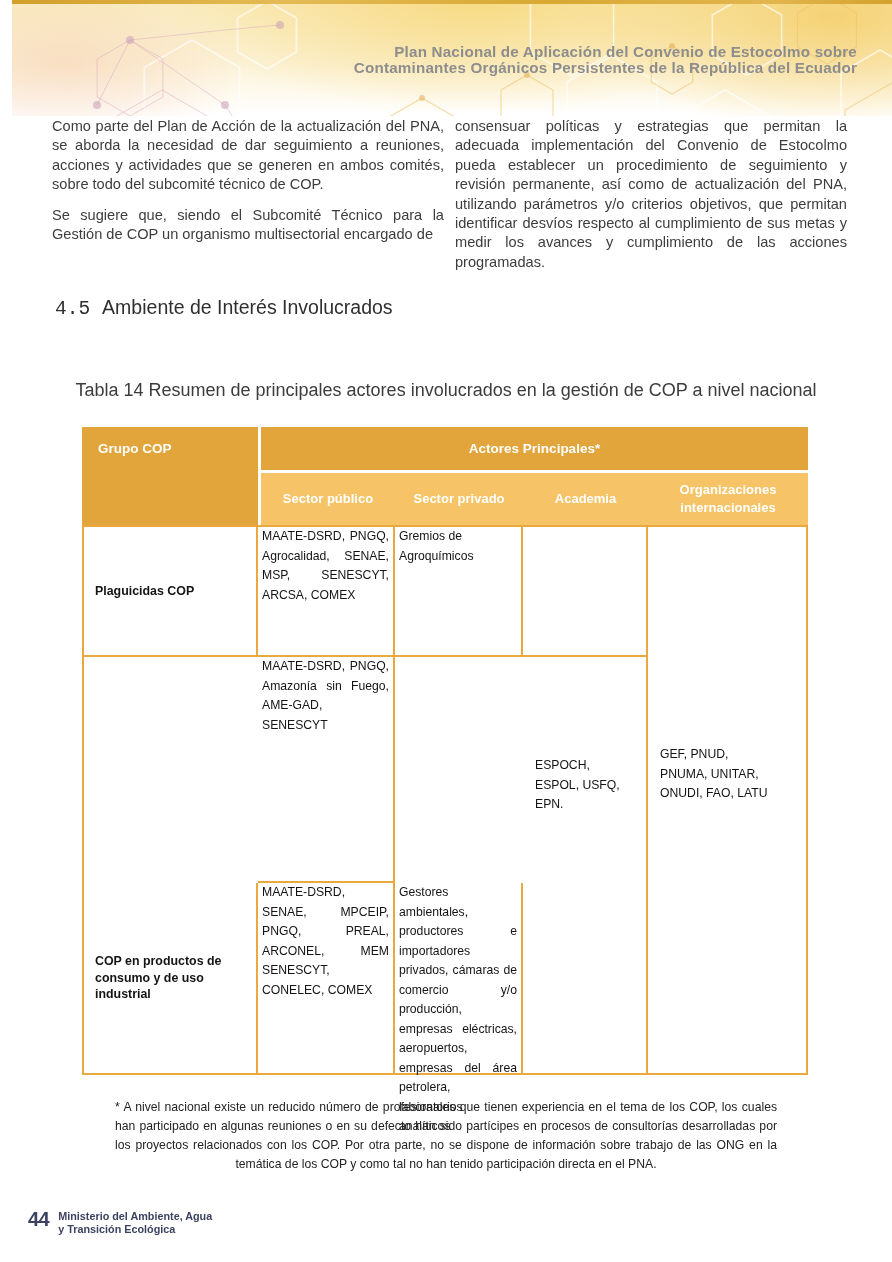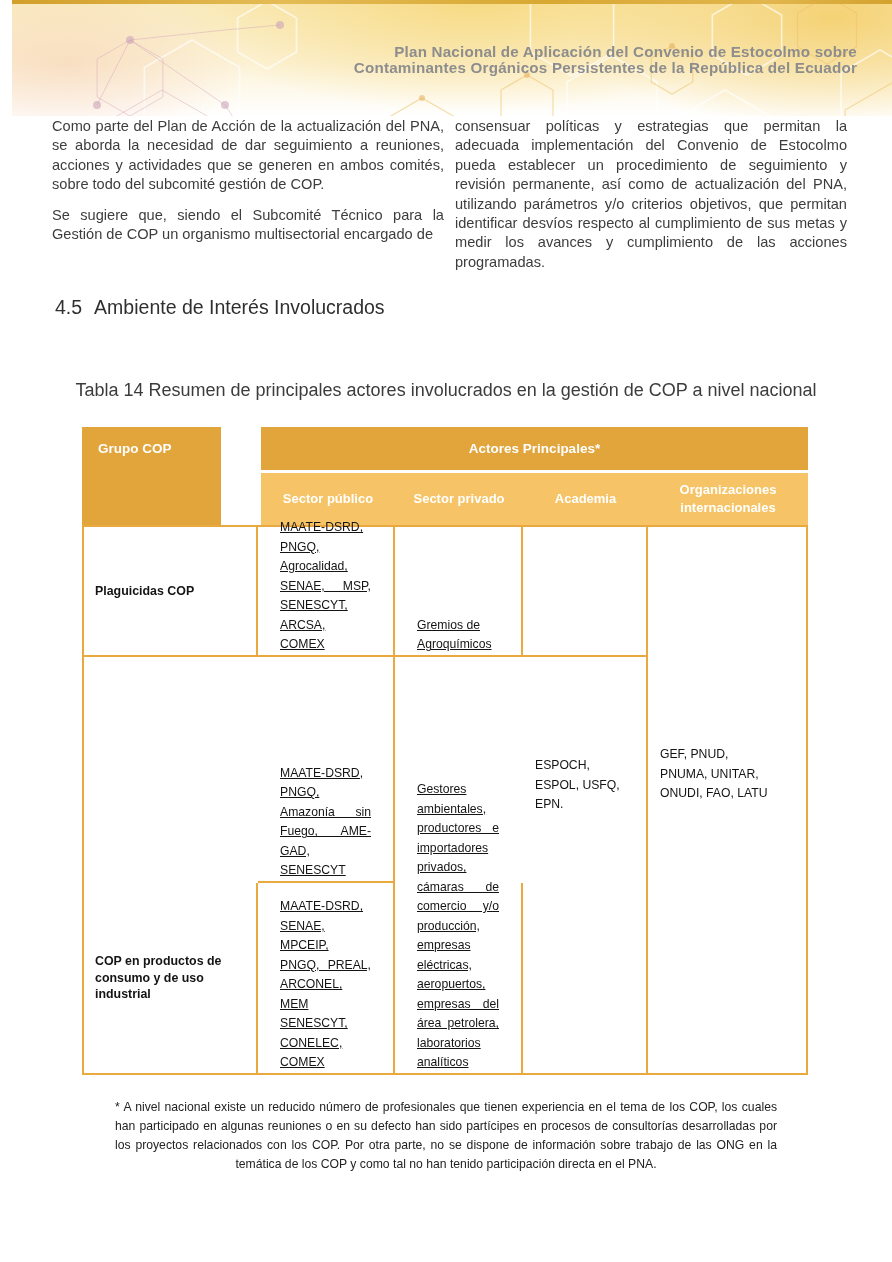--- a/index.html
+++ b/index.html
@@ -39,33 +39,33 @@
   .col { position:absolute; top:117px; width:392px; font-size:14.6px;
          line-height:19.4px; color:#3D3D3D; text-align:justify; }
   .col-left { left:52px; }
   .col-right { left:455px; }
   .col p + p { margin-top:11px; }
 
   
   .section-heading {
     position:absolute; left:55px; top:296px; font-size:19.5px; color:#2F2F2F;
   }
-  .section-heading .num { margin-right:12px; }
+  .section-heading .num { margin-right:12px;font-family:Liberation Mono, monospace; }
 
   
   .table-caption {
     position:absolute; left:0; top:380px; width:892px; text-align:center;
     font-size:18px; color:#3C3C3C;
   }
 
   
   .tbl { position:absolute; left:82px; top:427px; width:726px; height:648px; }
   .thead { position:absolute; left:0; top:0; width:726px; height:98px; }
   .th-grupo {
-    position:absolute; left:0; top:0; width:139px; height:98px;
+    position:absolute; left:0; top:0; width:176px; height:98px;
     background:#E2A53C; color:#fff; font-weight:bold; font-size:13.5px;
     padding:14px 0 0 16px;
   }
   .th-actores {
     position:absolute; left:179px; top:0; width:547px; height:43px;
     background:#E2A53C; color:#fff; font-weight:bold; font-size:13.5px;
     display:flex; align-items:center; justify-content:center;
   }
   .th-sub {
     position:absolute; left:179px; top:46px; width:547px; height:52px;
@@ -84,21 +84,21 @@
     grid-template-columns:174px 137px 128px 125px 158px;
     grid-template-rows:130px 226px 190px;
   }
   .cell { font-size:12.2px; color:#141414; line-height:1.6; }
   .br { border-right:2px solid #E9A93F; }
   .bb { border-bottom:2px solid #E9A93F; }
   .c-grupo {
     font-weight:bold; display:flex; align-items:center;
     padding:0 16px 0 11px; line-height:1.35; font-size:12.4px;
   }
-  .c-mid { display:flex; align-items:flex-end; padding:0 22px;text-decoration:underline; }
+  .c-mid { display:flex; align-items:flex-start; padding:0 4px; }
   .c-mid .jtxt { width:100%; text-align:justify; }
   .c-mid .ltxt { width:100%; text-align:left; }
   .c-academia { grid-column:4; grid-row:2 / span 2; padding:99px 12px 0 12px; }
   .c-organiz  { grid-column:5; grid-row:1 / span 3; padding:218px 28px 0 12px; }
 
   
   .footnote {
     position:absolute; left:115px; top:1098px; width:662px;
     font-size:12.2px; line-height:19px; color:#232323;
     text-align:justify; text-align-last:center;
@@ -144,21 +144,21 @@
       <circle class="dot-g" cx="660" cy="46" r="3"></circle>
     </svg>
     <div class="topbar"></div>
     <div class="doc-title">
       <div>Plan Nacional de Aplicación del Convenio de Estocolmo sobre</div>
       <div>Contaminantes Orgánicos Persistentes de la República del Ecuador</div>
     </div>
   </div>
 
   <div class="col col-left">
-    <p>Como parte del Plan de Acción de la actualización del PNA, se aborda la necesidad de dar seguimiento a reuniones, acciones y actividades que se generen en ambos comités, sobre todo del subcomité gestión de COP.</p>
+    <p>Como parte del Plan de Acción de la actualización del PNA, se aborda la necesidad de dar seguimiento a reuniones, acciones y actividades que se generen en ambos comités, sobre todo del subcomité técnico de COP.</p>
     <p>Se sugiere que, siendo el Subcomité Técnico para la Gestión de COP un organismo multisectorial encargado de</p>
   </div>
   <div class="col col-right">
     <p>consensuar políticas y estrategias que permitan la adecuada implementación del Convenio de Estocolmo pueda establecer un procedimiento de seguimiento y revisión permanente, así como de actualización del PNA, utilizando parámetros y/o criterios objetivos, que permitan identificar desvíos respecto al cumplimiento de sus metas y medir los avances y cumplimiento de las acciones programadas.</p>
   </div>
 
   <div class="section-heading">
     <span class="num">4.5</span><span>Ambiente de Interés Involucrados</span>
   </div>
 
@@ -199,14 +199,21 @@
         <div class="jtxt">MAATE-DSRD, SENAE, MPCEIP, PNGQ, PREAL, ARCONEL, MEM SENESCYT, CONELEC, COMEX</div>
       </div>
       <div class="cell c-mid br" style="grid-column:3;grid-row:3;">
         <div class="jtxt">Gestores ambientales, productores e importadores privados, cámaras de comercio y/o producción, empresas eléctricas, aeropuertos, empresas del área petrolera, laboratorios analíticos</div>
       </div>
     </div>
   </div>
 
   <div class="footnote">* A nivel nacional existe un reducido número de profesionales que tienen experiencia en el tema de los COP, los cuales han participado en algunas reuniones o en su defecto han sido partícipes en procesos de consultorías desarrolladas por los proyectos relacionados con los COP. Por otra parte, no se dispone de información sobre trabajo de las ONG en la temática de los COP y como tal no han tenido participación directa en el PNA.</div>
 
+  <div class="pagefoot">
+    <div class="pagenum">44</div>
+    <div class="ministry">
+      <div>Ministerio del Ambiente, Agua</div>
+      <div>y Transición Ecológica</div>
+    </div>
+  </div>
 
 </div>
 
 </body></html>

